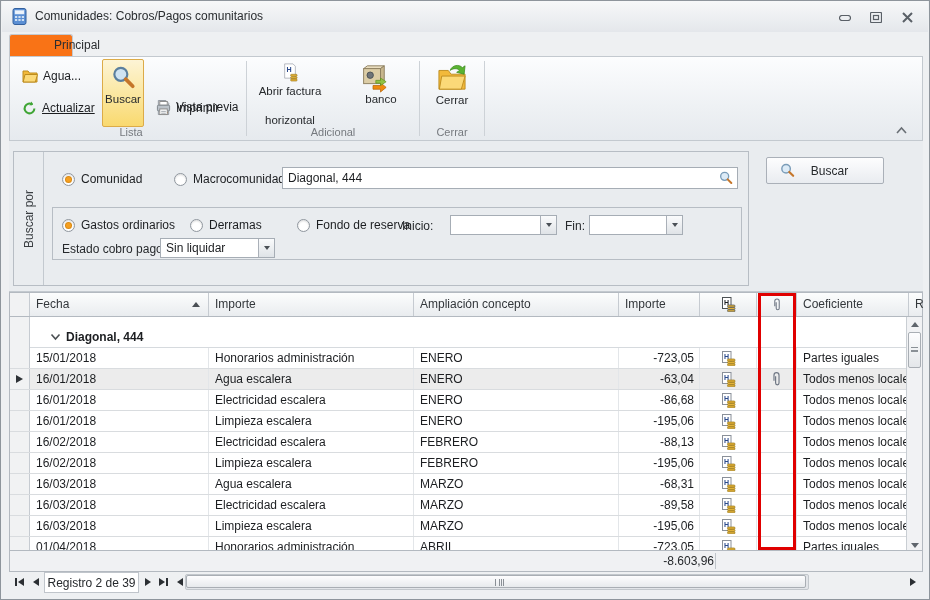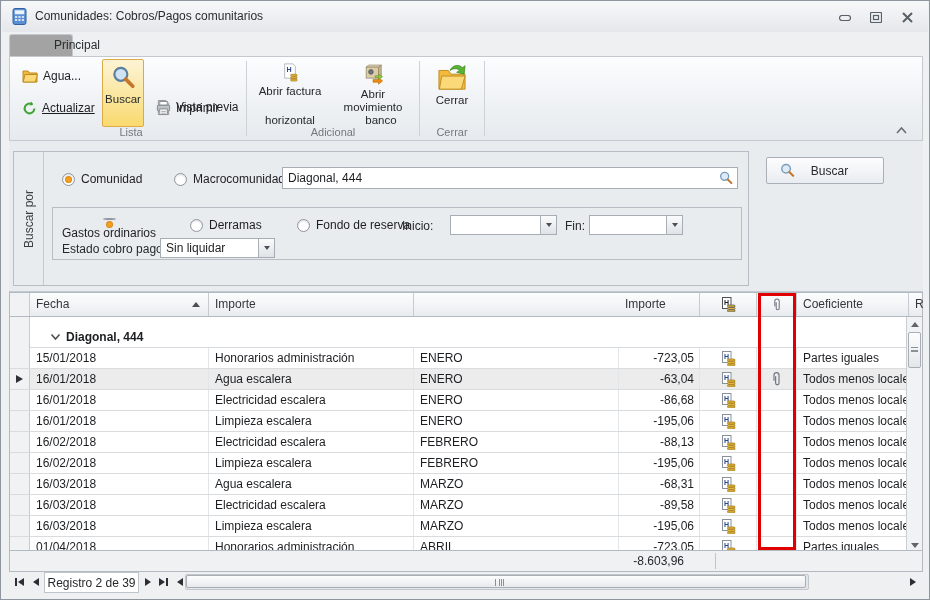--- a/index.html
+++ b/index.html
@@ -10,21 +10,21 @@
   
   .titlebar { position:absolute; left:1px; right:1px; top:0; height:31px;
               background:linear-gradient(#f7f8f9,#e4e7eb); }
   .title-icon { position:absolute; left:10px; top:7px; width:17px; height:17px; }
   .title-text { position:absolute; left:33px; top:0; line-height:31px; color:#2a2d30; }
   .winbtn { position:absolute; top:9px; width:22px; height:15px; display:flex; align-items:center; justify-content:center; cursor:default; }
   .winbtn.min { right:72px; } .winbtn.res { right:41px; } .winbtn.cls { right:10px; }
 
   
   .tabrow { position:absolute; left:8px; top:31px; height:24px; right:8px; }
-  .tab { position:absolute; left:0; top:2px; height:22px; width:64px; background:#a3a3a3;
+  .tab { position:absolute; left:0; top:2px; height:22px; width:64px; background:#f97316;
          border:1px solid #c3c9cf; border-bottom:none; border-radius:3px 3px 0 0;
          text-align:right; line-height:21px; color:#2a2d30;padding-left:44px; }
 
   
   .ribbon { position:absolute; left:8px; top:55px; width:914px; height:85px;
             background:linear-gradient(#fcfdfe,#eef1f4 60%,#e6eaee);
             border:1px solid #c3c9cf; }
   .rgroup-sep { position:absolute; top:4px; bottom:4px; width:1px; background:#cdd2d7; }
   .rgroup-label { position:absolute; bottom:2px; font-size:11px; color:#75797e; text-align:center; }
   .smallbtn { position:absolute; height:22px; display:flex; align-items:center; gap:5px; padding:0 4px; border-radius:2px; }
@@ -107,21 +107,21 @@
               background:linear-gradient(#fdfdfe,#e4e7ea); border:1px solid #a9aeb4; border-radius:2px; }
   .vs-grip { position:absolute; left:3px; top:15px; width:7px; height:5px;
              border-top:1px solid #8a9096; border-bottom:1px solid #8a9096; }
   .vs-grip::after { content:""; position:absolute; left:0; top:2px; width:7px; height:1px; background:#8a9096; }
   .tri-up-sm { border-width:0 4px 5px 4px; border-color:transparent transparent #5f656c transparent; }
   .tri-dn-sm { border-width:5px 4px 0 4px; border-color:#5f656c transparent transparent transparent; }
 
   
   .gfoot { position:absolute; left:0; bottom:0; width:100%; height:21px;
            background:#f0f1f3; border-top:1px solid #b3b9c0; }
-  .gfoot .total { position:absolute; left:587px; width:103px; top:0; height:20px; line-height:20px;
+  .gfoot .total { position:absolute; left:617px; width:103px; top:0; height:20px; line-height:20px;
                   text-align:right; padding-right:16px; color:#26292c; }
   .gfoot .fsep { position:absolute; left:705px; top:2px; bottom:2px; width:1px; background:#c0c5ca; }
 
   
   .red-rect { position:absolute; left:748px; top:0; width:38px; height:257px;
               border:3px solid #e00000; pointer-events:none; z-index:50; }
 
   
   .navbar { position:absolute; left:8px; top:571px; width:914px; height:21px; background:#eef0f2; }
   .navbtn { position:absolute; top:2px; width:16px; height:16px; display:flex; align-items:center; justify-content:center; gap:1px; }
@@ -239,21 +239,20 @@
     </div>
     <div class="bigbtn" style="left:320px; width:86px;">
       <svg width="30" height="30" viewBox="0 0 32 32">
         <polygon points="6,6 24,6 28,3 10,3" fill="#e9ddbf" stroke="#8d7f5f"></polygon>
         <polygon points="24,6 28,3 28,19 24,22" fill="#c7b68d" stroke="#8d7f5f"></polygon>
         <rect x="6" y="6" width="18" height="16" fill="#dccda6" stroke="#8d7f5f"></rect>
         <circle cx="13" cy="13" r="3.4" fill="#6f7478" stroke="#4c5154"></circle>
         <path d="M16 24 h8 l0 -3 6 5 -6 5 0 -3 h-8 z" fill="#f08a0e" stroke="#b5650a" stroke-width="0.8"></path>
         <path d="M30 20 l-6 -4 0 2.5 h-5 v3 h5 l0 2.5 z" fill="#8fc43f" stroke="#5e8f1d" stroke-width="0.8" opacity="0.95"></path>
       </svg>
-      <span class="lbl">Abrir movimiento</span>
       <span class="lbl" style="margin-top:0;margin-left:16px;">banco</span>
     </div>
     <div class="rgroup-label" style="left:238px; width:170px;">Adicional</div>
     <div class="rgroup-sep" style="left:409px;"></div>
 
     <div class="bigbtn" style="left:416px; width:52px;">
       <svg width="30" height="28" viewBox="0 0 32 30">
         <path d="M2 8 h10 l3 4 H30 v16 H2 z" fill="#f2b93b" stroke="#bd8c1e"></path>
         <path d="M5 14 h25 l-4 14 H2.5 z" fill="#fbd978" stroke="#bd8c1e"></path>
         <path d="M14 8 c2 -6 10 -7 13 -3 l3 -2 -1 9 -8 -2 3 -2 c-2 -3 -8 -2 -10 0 z" fill="#59b332" stroke="#3c8a1d" stroke-width="0.8"></path>
@@ -284,21 +283,21 @@
       </div>
       <div class="textinput" style="left:268px; top:15px; width:456px; height:22px;">
         <span class="val">Diagonal, 444</span>
         <svg width="16" height="16" viewBox="0 0 24 24" style="margin-right:3px;">
           <circle cx="10" cy="9.5" r="6" fill="#dcebf7" stroke="#7a9cb8" stroke-width="2"></circle>
           <line x1="14.5" y1="14" x2="20" y2="19.5" stroke="#c5762a" stroke-width="3" stroke-linecap="round"></line>
         </svg>
       </div>
 
       <div class="subbox">
-        <div class="radio sel" style="left:9px; top:10px;flex-direction:column;">
+        <div class="radio sel" style="left:9px; top:10px;">
           <span class="rdot"></span>
           <span>Gastos ordinarios</span>
         </div>
         <div class="radio" style="left:137px; top:10px;">
           <span class="rdot"></span>
           <span>Derramas</span>
         </div>
         <div class="radio" style="left:244px; top:10px;">
           <span class="rdot"></span>
           <span>Fondo de reserva</span>
@@ -337,20 +336,21 @@
   </div>
 
   <div class="grid">
     <div class="ghead">
       <div class="hcell ind"></div>
       <div class="hcell c-fecha">
         <span>Fecha</span>
         <span class="tri sort-asc"></span>
       </div>
       <div class="hcell c-conc">Importe</div>
+      <div class="hcell c-ampl">Ampliación concepto</div>
       <div class="hcell c-imp" style="text-align:left; padding-left:6px;"><span>Importe</span></div>
       <div class="hcell c-hdoc">
         <svg width="15" height="15" viewBox="0 0 15 15">
           <rect x="1.5" y="0.5" width="8.5" height="11" fill="#fff" stroke="#4c5154"></rect>
           <text x="3" y="8" font-size="7" font-weight="bold" fill="#1c1e21" font-family="Liberation Sans, sans-serif">H</text>
           <g fill="#e3b23a" stroke="#4c5154" stroke-width="0.7">
             <rect x="6.5" y="8" width="7.5" height="2.2" rx="1"></rect>
               <rect x="6.5" y="10.4" width="7.5" height="2.2" rx="1"></rect>
               <rect x="6.5" y="12.8" width="7.5" height="2" rx="1"></rect>
           </g>

